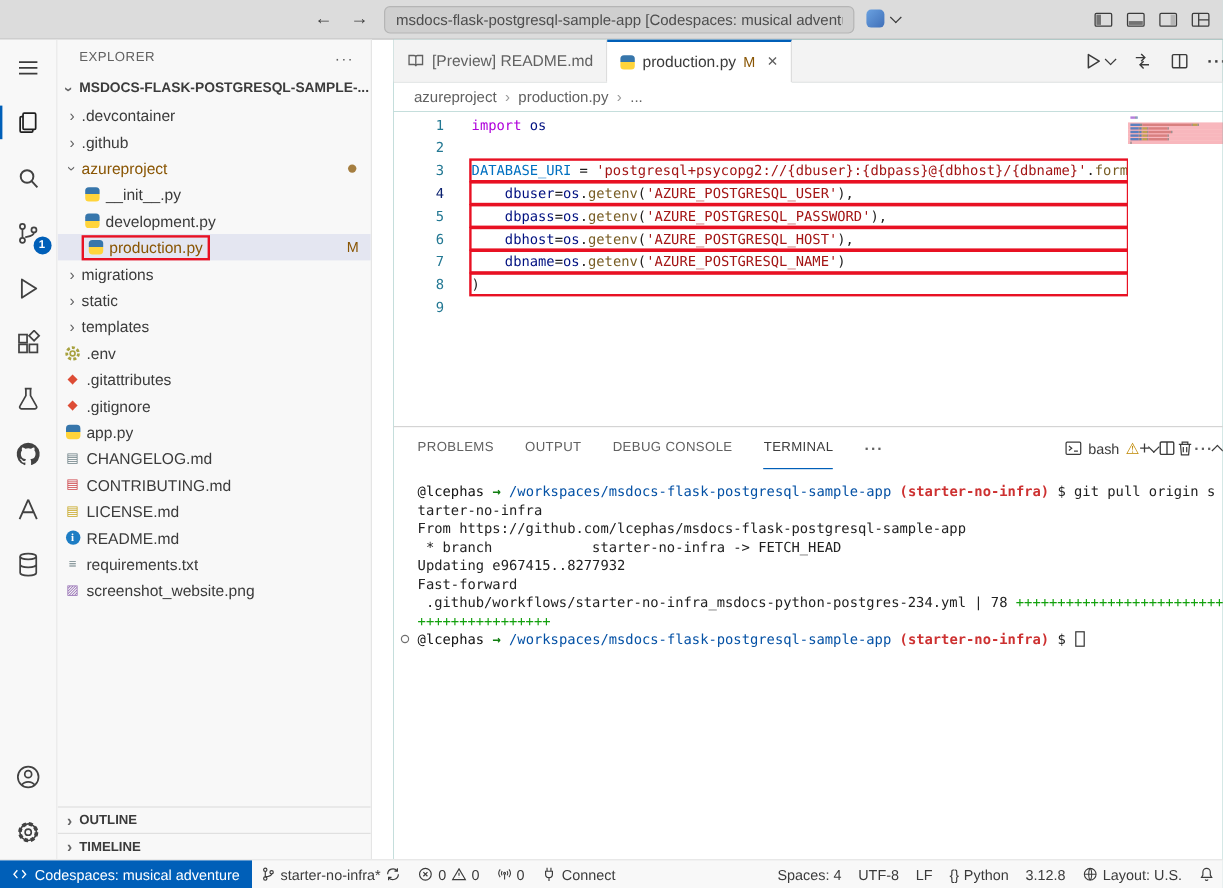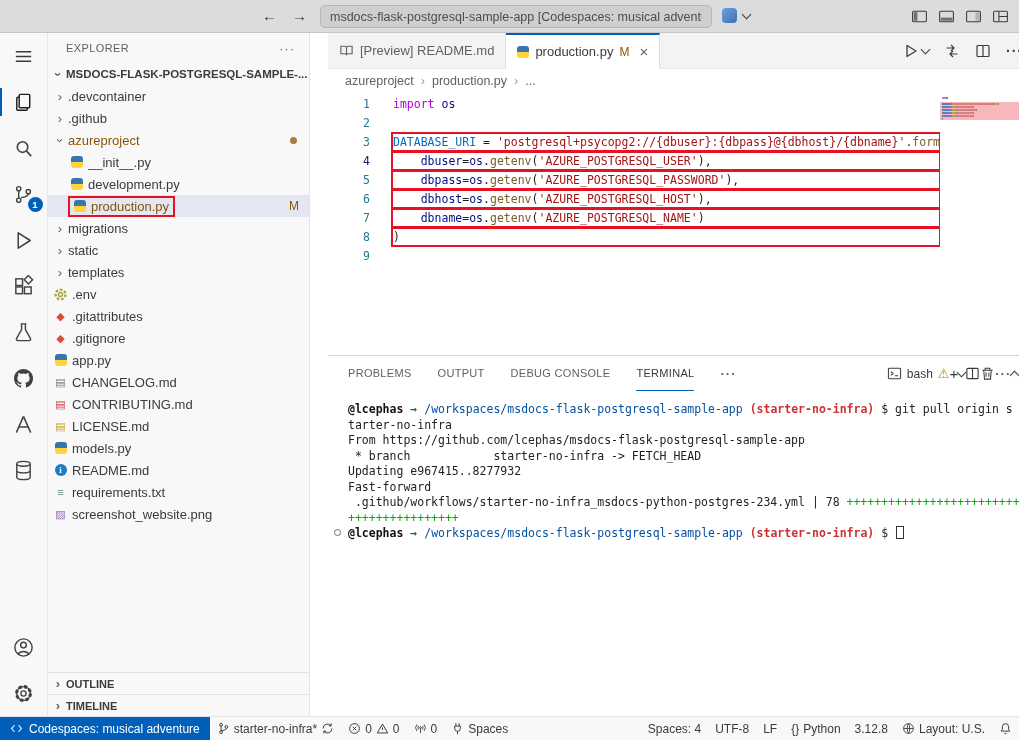--- a/index.html
+++ b/index.html
@@ -88,21 +88,21 @@
   .panel-tab.active{color:#3b3b3b;border-bottom:1px solid #005fb8}
   .panel-more{font-size:13px;font-weight:bold;color:#616161;letter-spacing:1px;cursor:pointer}
   .panel-actions{margin-left:auto;display:flex;align-items:center;}
   .panel-actions svg{width:15px;height:15px;cursor:pointer}
   .bash-group{display:flex;align-items:center;gap:5px;cursor:pointer}
   .bash-label{font-size:12px;color:#3b3b3b}
   .warn-glyph{color:#bf8803;font-size:13px}
   .pa-glyph{font-size:15px;color:#3b3b3b;cursor:pointer}
   .terminal{position:absolute;left:0;top:40px;right:0;bottom:0;font-family:"DejaVu Sans Mono",monospace;font-size:11.5px;line-height:15.5px;color:#222;padding:6px 8px 0 20px;overflow:hidden}
   .t-line{position:relative;white-space:pre;height:15.5px}
-  .t-b{font-weight:bold;color:#111}
+  .t-b{font-weight:normal;color:#111}
   .t-g{color:#0f7d0f;font-weight:bold}
   .t-bl{color:#0451a5;font-weight:normal}
   .t-r{color:#cd3131;font-weight:bold}
   .t-ins{color:#13a10e}
   .t-pl{color:#222}
   .cmd-circle{position:absolute;left:-14px;top:3px;width:7px;height:7px;border:1px solid #707070;border-radius:50%}
   .t-cursor{display:inline-block;width:8px;height:13px;border:1px solid #333;vertical-align:-2px;margin-left:1px}
   .t-endmark{position:absolute;right:-4px;top:1px;width:7px;height:12px;background:#2979cc}
 
   
@@ -335,27 +335,20 @@
             <span class="fi glyph" style="color:#cc3e44">▤</span>
           </span>
           <span class="tree-label">CONTRIBUTING.md</span>
         </div>
         <div class="tree-item">
           <span class="indent" style="width: 4px;"></span>
           <span class="fi-wrap">
             <span class="fi glyph" style="color:#c7a723">▤</span>
           </span>
           <span class="tree-label">LICENSE.md</span>
-        </div>
-        <div class="tree-item">
-          <span class="indent" style="width: 4px;"></span>
-          <span class="fi-wrap">
-            <span class="fi icon-py"></span>
-          </span>
-          <span class="tree-label">models.py</span>
         </div>
         <div class="tree-item">
           <span class="indent" style="width: 4px;"></span>
           <span class="fi-wrap">
             <span class="fi info-i">i</span>
           </span>
           <span class="tree-label">README.md</span>
         </div>
         <div class="tree-item">
           <span class="indent" style="width: 4px;"></span>
@@ -537,21 +530,21 @@
           <path d="M3.5 3a6.5 6.5 0 0 0 0 8M12.5 3a6.5 6.5 0 0 1 0 8M5.5 4.8a4 4 0 0 0 0 4.4M10.5 4.8a4 4 0 0 1 0 4.4"></path>
           <circle cx="8" cy="7" r="1"></circle>
           <path d="M8 8v5.5"></path>
         </svg>
       <span>0</span>
     </div>
     <div class="sb-item">
       <svg viewBox="0 0 16 16" fill="none" stroke="currentColor" stroke-width="1.2">
           <path d="M6 1.5v3.5M10 1.5v3.5M4.5 5h7v3a3.5 3.5 0 0 1-7 0zM8 11.5V15"></path>
         </svg>
-      <span>Spaces</span>
+      <span>Connect</span>
     </div>
     <div class="sb-right">
       <div class="sb-item">
           <span>Spaces: 4</span>
         </div>
       <div class="sb-item">
           <span>UTF-8</span>
         </div>
       <div class="sb-item">
           <span>LF</span>

